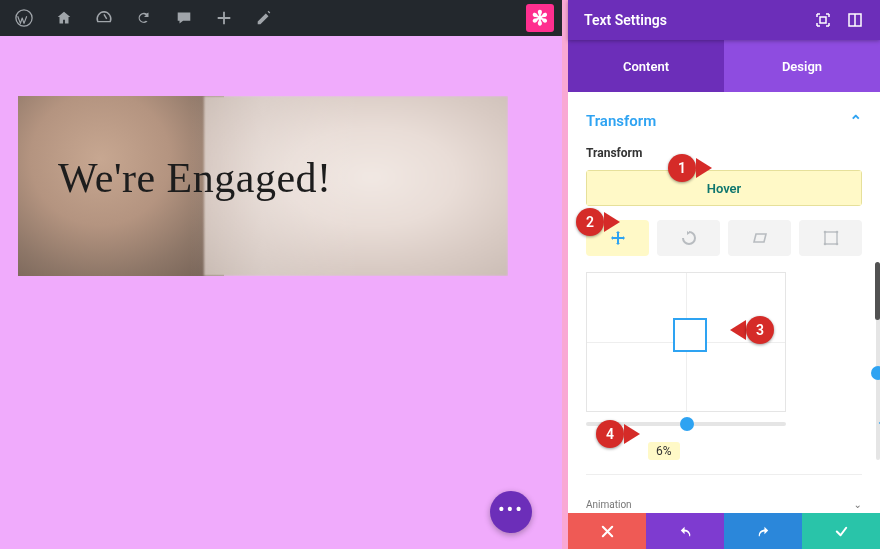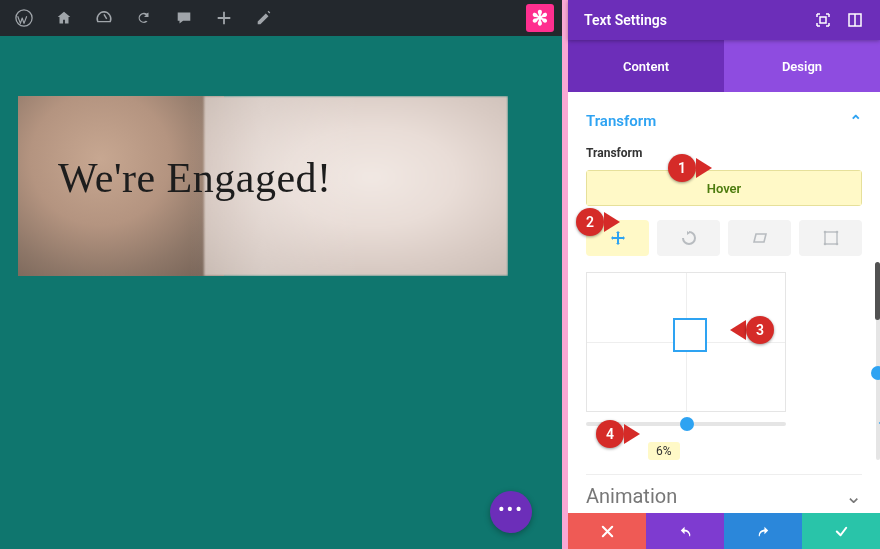--- a/index.html
+++ b/index.html
@@ -4,21 +4,21 @@
 <style>
 *{box-sizing:border-box;margin:0;padding:0;font-family:-apple-system,BlinkMacSystemFont,"Segoe UI",Roboto,sans-serif}
 html,body{width:880px;height:549px;overflow:hidden;background:#fff}
 .page{display:flex;width:880px;height:549px}
 .left{flex:1;display:flex;flex-direction:column;position:relative}
 .topbar{height:36px;background:#23282d;display:flex;align-items:center;padding:0 4px;gap:0}
 .topbar .ico{width:40px;height:36px;display:flex;align-items:center;justify-content:center;color:#a0a5aa;cursor:pointer}
 .topbar .ico svg{width:18px;height:18px;fill:#a0a5aa}
 .topbar .spacer{flex:1}
 .topbar .pink{width:28px;height:28px;background:#ff2f8f;border-radius:3px;display:flex;align-items:center;justify-content:center;color:#fff;font-size:20px;font-weight:bold;margin-right:4px}
-.preview{flex:1;background:#0f766e;padding:60px 18px 0 18px;position:relative}
+.preview{flex:1;background:#f0abfc;padding:60px 18px 0 18px;position:relative}
 .hero{width:490px;height:180px;position:relative;overflow:hidden}
 .hero .bg{position:absolute;inset:0}
 .hero .bg .l{position:absolute;left:0;top:0;width:42%;height:100%;background:radial-gradient(ellipse at 40% 35%,#c7a791 0,#b49480 40%,#8e7768 70%,#6f5d52 100%)}
 .hero .bg .r{position:absolute;right:0;top:0;width:62%;height:100%;background:radial-gradient(ellipse at 55% 45%,#f1e8e3 0,#e9ddd7 35%,#d9cbc4 65%,#c7b9b1 100%);filter:blur(1px)}
 .hero .bg::after{content:"";position:absolute;inset:0;background:linear-gradient(to right,rgba(255,255,255,0) 35%,rgba(255,255,255,.15) 50%,rgba(255,255,255,0) 70%)}
 .hero .txt{position:absolute;left:40px;top:58px;font-family:"Times New Roman",Georgia,serif;font-size:42px;color:#1d1d1d;letter-spacing:.5px}
 .fab{position:absolute;right:30px;bottom:16px;width:42px;height:42px;border-radius:50%;background:#6c2eb9;display:flex;align-items:center;justify-content:center;color:#fff;font-size:20px;box-shadow:0 2px 6px rgba(0,0,0,.3)}
 .fab span{letter-spacing:2px;margin-top:-6px}
 
 .panel{width:318px;display:flex;flex-direction:column;border-left:6px solid #f9a8d4;background:#fff}
@@ -29,40 +29,40 @@
 .tabs{height:52px;background:#6c2eb9;display:flex;align-items:stretch}
 .tabs .tab{flex:1;display:flex;align-items:center;justify-content:center;color:#fff;font-size:13px;font-weight:600;cursor:pointer}
 .tabs .tab.active{background:#8e4ce0}
 .pbody{flex:1;overflow:auto;padding:16px 18px 10px 18px;position:relative}
 .section-head{display:flex;align-items:center;justify-content:space-between;color:#2ea3f2;font-size:15px;font-weight:600;padding:4px 0 12px 0;cursor:pointer}
 .section-head .chev{color:#2ea3f2}
 .subhead{font-size:12px;font-weight:700;color:#333;margin:4px 0 10px 0}
 .toggle{display:flex;height:36px;border-radius:4px;overflow:hidden;margin-bottom:14px}
 .toggle .opt{flex:1;display:flex;align-items:center;justify-content:center;font-size:13px;font-weight:600;cursor:pointer}
 .toggle .opt.default{background:#f2f2f2;color:#8a8a8a}
-.toggle .opt.hover{background:#fff9c7;color:#4d7c0f;box-shadow:inset 0 0 0 1px #e6e09a}
+.toggle .opt.hover{background:#fff9c7;color:#0f766e;box-shadow:inset 0 0 0 1px #e6e09a}
 .toolrow{display:flex;gap:8px;margin-bottom:16px}
 .toolrow .tbtn{flex:1;height:36px;background:#f3f3f3;border-radius:4px;display:flex;align-items:center;justify-content:center;color:#9aa0a6;cursor:pointer}
 .toolrow .tbtn.active{background:#fff9c7}
 .toolrow .tbtn svg{width:16px;height:16px;fill:currentColor}
 .toolrow .tbtn.active svg{fill:#2ea3f2}
 .gridwrap{position:relative;margin-bottom:14px}
 .grid{position:relative;width:200px;height:140px;border:1px solid #e5e5e5;margin-top:4px}
 .grid .vline{position:absolute;top:0;bottom:0;left:50%;width:1px;background:#eee}
 .grid .hline{position:absolute;left:0;right:0;top:50%;height:1px;background:#eee}
 .grid .box{position:absolute;width:34px;height:34px;border:2px solid #2ea3f2;left:86px;top:45px;background:#fff}
 .vtrack-real{position:absolute;right:-26px;top:0;bottom:0;width:20px;display:flex;flex-direction:column;align-items:center;justify-content:center}
 .vtrack-real .track{width:4px;flex:1;background:#e5e5e5;border-radius:2px;position:relative}
 .vtrack-real .thumb{width:14px;height:14px;border-radius:50%;background:#2ea3f2;position:absolute;left:-5px;top:50%}
 .hslider{position:relative;margin-top:10px}
 .hslider .track{height:4px;width:200px;background:#e5e5e5;border-radius:2px;position:relative}
 .hslider .thumb{width:14px;height:14px;border-radius:50%;background:#2ea3f2;position:absolute;top:-5px;left:94px}
 .hslider .link{position:absolute;right:-28px;top:-6px;color:#2ea3f2;font-size:14px}
 .hval{margin-top:16px;font-size:12px;color:#333;background:#fff9c7;padding:2px 8px;border-radius:3px;display:inline-block;margin-left:62px}
-.anim{display:flex;align-items:center;justify-content:space-between;color:#777;font-size:20px;padding:9px 0 6px 0;border-top:1px solid #eee;margin-top:14px;cursor:pointer}
+.anim{display:flex;align-items:center;justify-content:space-between;color:#777;font-size:10px;padding:24px 0 6px 0;border-top:1px solid #eee;margin-top:14px;cursor:pointer}
 .footer{height:36px;display:flex}
 .footer .fb{flex:1;display:flex;align-items:center;justify-content:center;color:#fff;cursor:pointer}
 .footer .fb svg{width:15px;height:15px;fill:#fff}
 .fb.red{background:#ef5a55}
 .fb.purple{background:#7e3bd0}
 .fb.blue{background:#2b87da}
 .fb.green{background:#29c4a9}
 .sbar{position:absolute;right:0;top:262px;width:5px;height:58px;background:#525252;border-radius:3px}
 
 .callout{position:absolute;display:flex;align-items:center;pointer-events:none;z-index:5}

